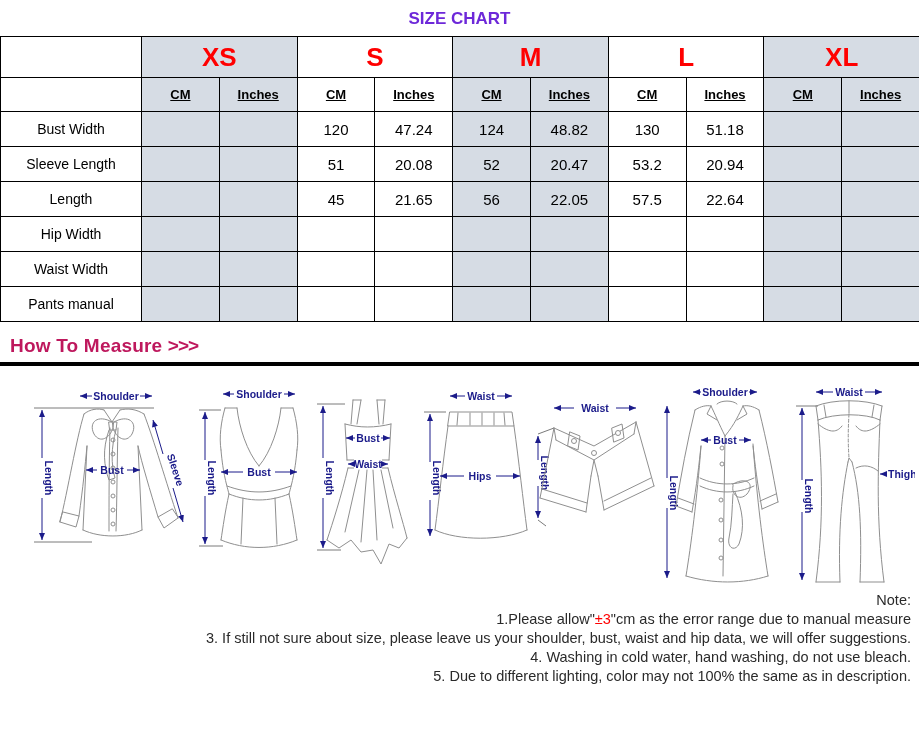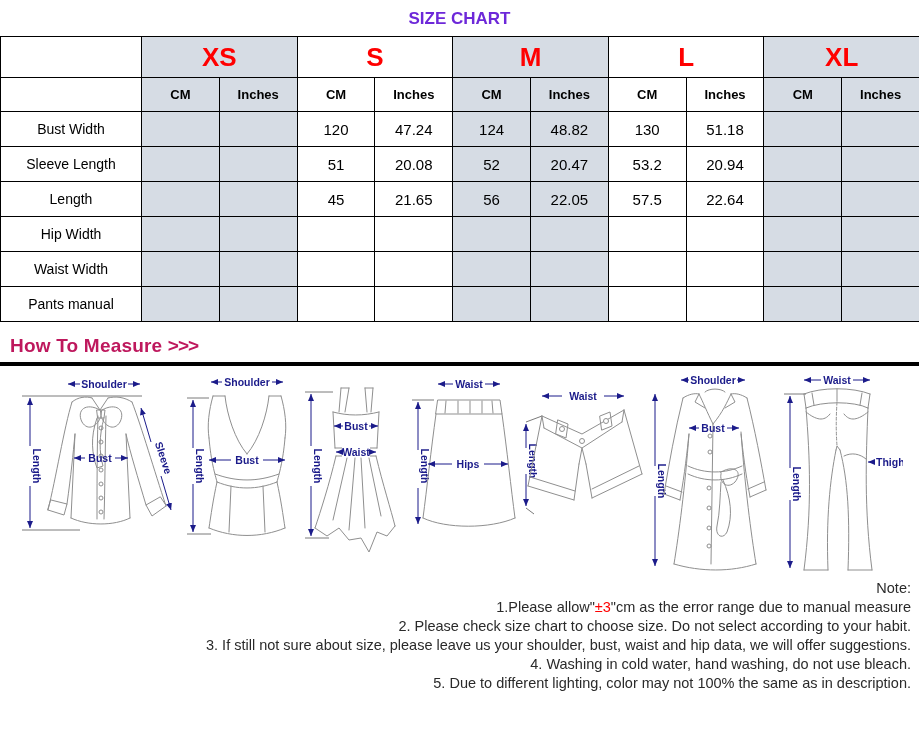--- a/index.html
+++ b/index.html
@@ -12,32 +12,32 @@
     padding: 9px 0 7px 0; color: #6d28d9;
   }
   table.size-table { border-collapse: collapse; table-layout: fixed; width: 919px; padding-left: 16px; }
   table.size-table td {
     border: 1px solid #000; text-align: center; vertical-align: middle;
     overflow: hidden; white-space: nowrap; padding: 0;
   }
   td.shaded { background: #d6dce4; }
   tr.size-row td { height: 41px; }
   td.size-name { font-size: 26px; font-weight: bold; color: #ff0000; }
-  tr.unit-row td { height: 34px; font-weight: bold; font-size: 13px; }
+  tr.unit-row td { height: 34px; font-weight: bold; font-size: 13px; text-decoration: underline; }
   tbody td { height: 35px; font-size: 15px; }
   tbody td.rowlabel { font-size: 14px; }
   .measure-head {
     color: #be185d; font-weight: bold; font-size: 19px;
     padding: 13px 0 5px 10px; letter-spacing: 0.2px;
   }
   .measure-head .chev { letter-spacing: -1px; font-weight: 900; }
   .thick-rule { height: 4px; background: #000; border: 0; margin: 0; width: 919px; }
   .diagrams {
-    display: flex; justify-content: center; align-items: flex-start;
-    padding: 2px 4px 0 6px; height: 212px;
+    display: flex; justify-content: flex-end; align-items: flex-start;
+    padding: 2px 4px 0 6px; height: 212px; margin-top: 12px;
   }
   .diagrams svg { flex: none; }
   .diagrams text { font: bold 10.5px "Liberation Sans", sans-serif; fill: #1b1b8a; }
   .art { stroke: #8f8f8f; fill: none; stroke-width: 1; stroke-linejoin: round; stroke-linecap: round; }
   .ext { stroke: #7a7a7a; stroke-width: 1; }
   .dim { stroke: #1b1b8a; stroke-width: 1; fill: none; }
   .btn { stroke: #8f8f8f; fill: #fff; stroke-width: 1; }
   .notes { padding: 3px 8px 0 8px; font-size: 14.5px; color: #2a2a2a; }
   .notes div { margin: 0 0 3.5px 0; line-height: 15.5px; text-align: right; }
   .red { color: #ff0000; }
@@ -381,17 +381,16 @@
     <path class="art" d="M90,40 C88,90 86,140 94,202"></path>
     <line class="dim" x1="97" y1="94" x2="90" y2="94" marker-end="url(#aE)"></line>
     <text x="98" y="98" font-size="10">Thigh</text>
   </svg>
 
 </div>
 
 <div class="notes">
   <div>Note:</div>
   <div><span>1.Please allow"</span><span class="red">±3</span><span>"cm as the error range due to manual measure</span></div>
-  <div>2. Please check size chart to choose size. Do not select according to your habit.</div>
   <div>3. If still not sure about size, please leave us your shoulder, bust, waist and hip data, we will offer suggestions.</div>
   <div>4. Washing in cold water, hand washing, do not use bleach.</div>
   <div>5. Due to different lighting, color may not 100% the same as in description.</div>
 </div>
 
 </body></html>

